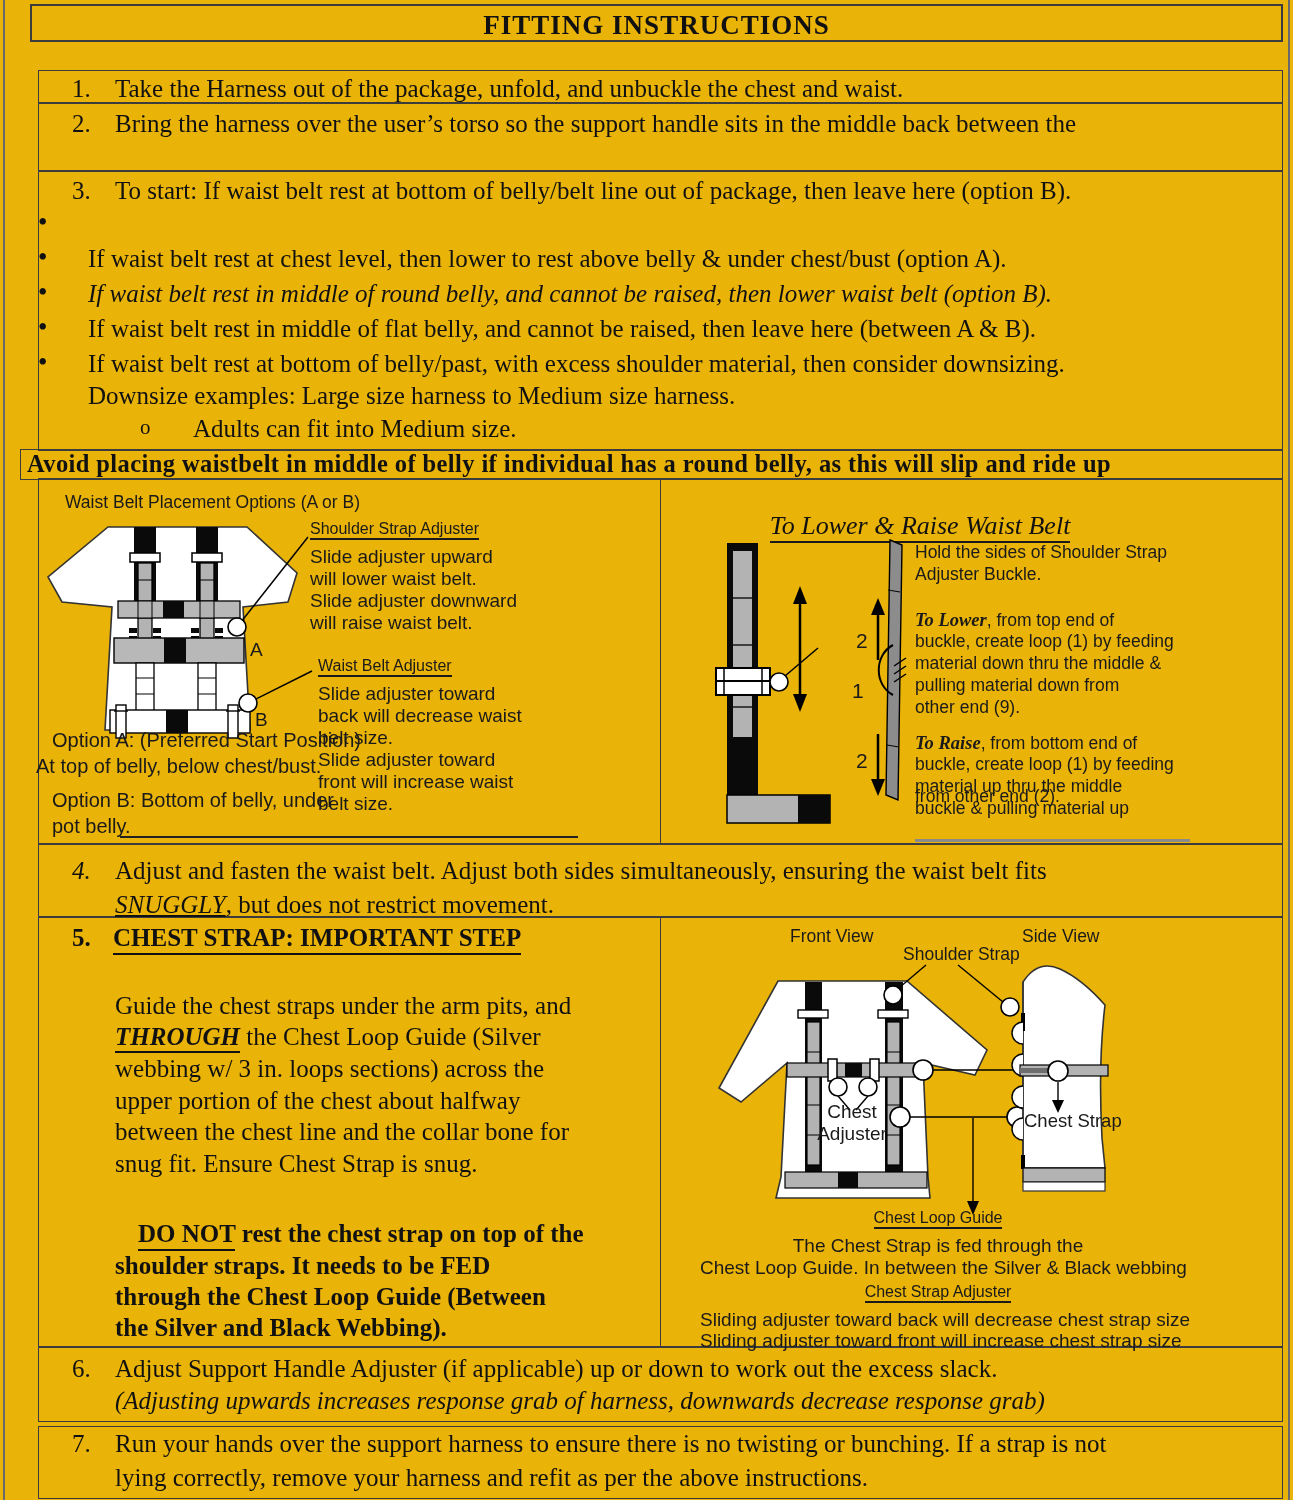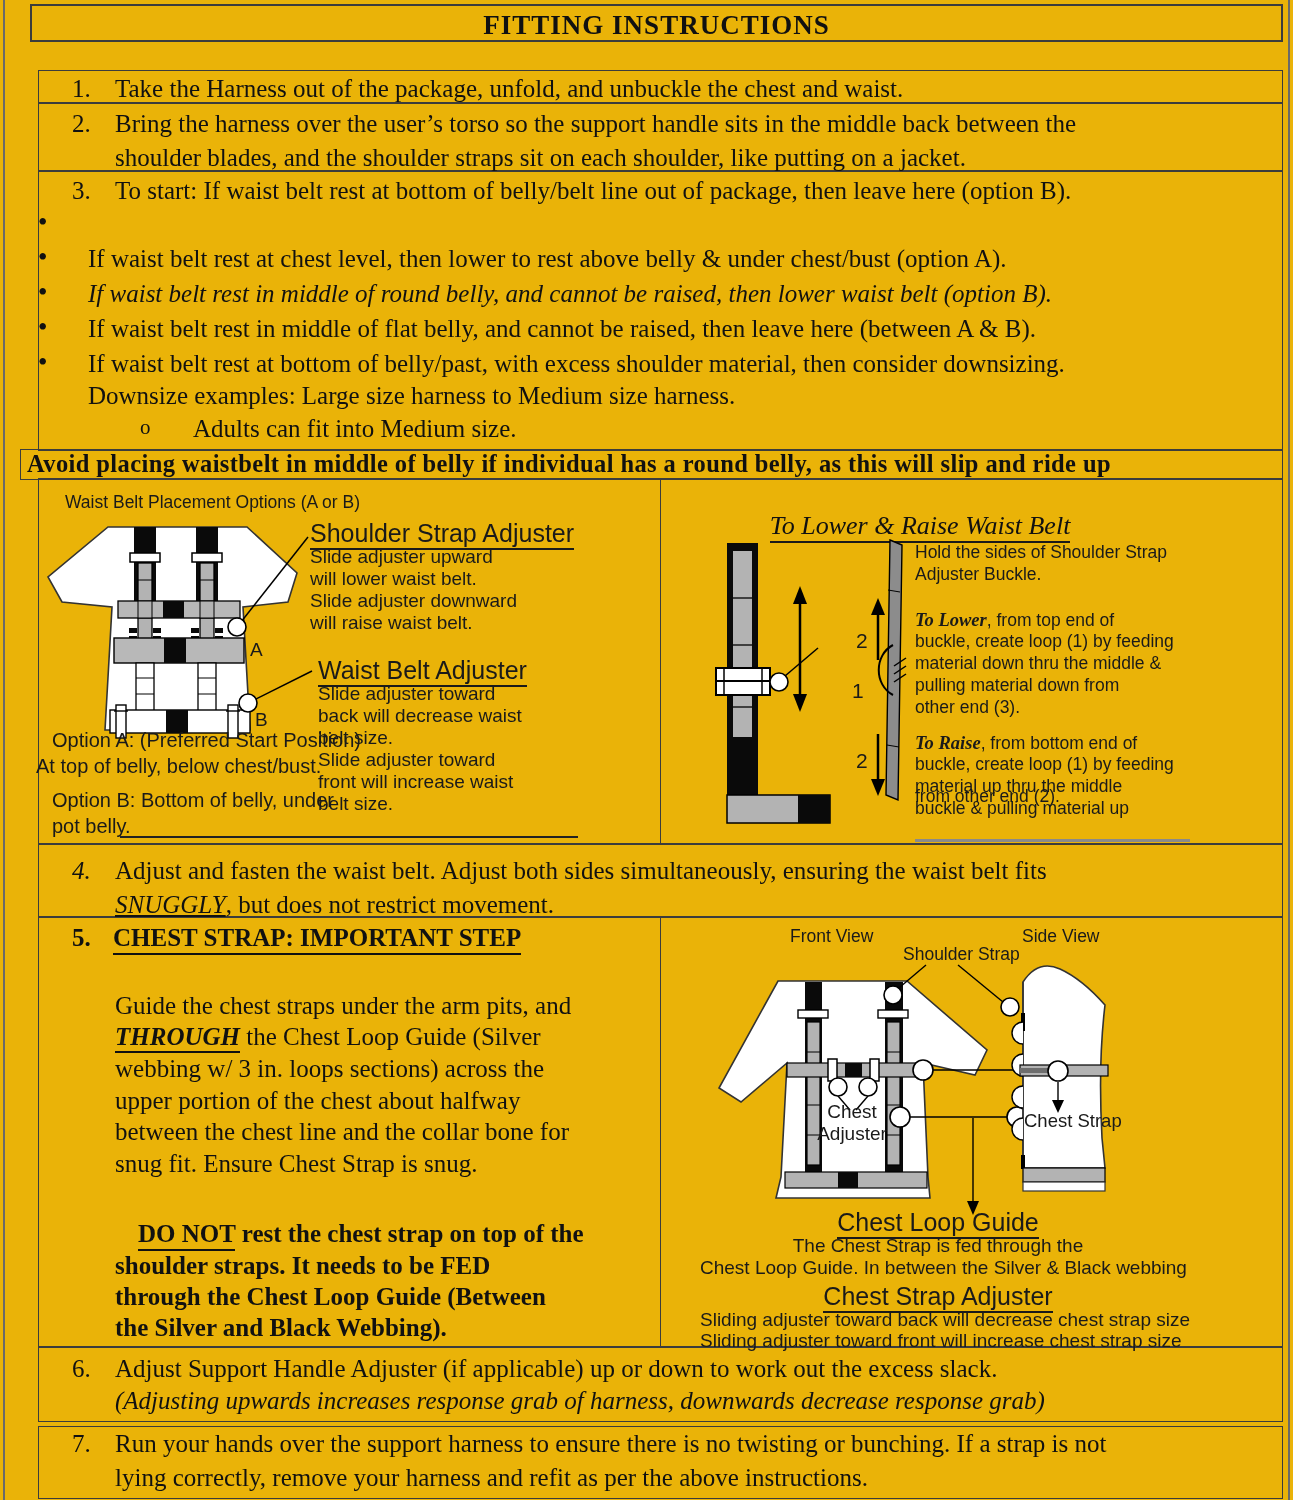--- a/index.html
+++ b/index.html
@@ -5,21 +5,21 @@
   html,body{margin:0;padding:0;background:#fff;}
   .page{position:relative;width:1293px;height:1500px;background:#eab308;overflow:hidden;
         font-family:"Liberation Serif",serif;color:#111;}
   .abs{position:absolute;}
   .box{position:absolute;border:2px solid #3c3c3c;background:transparent;}
   .ser{font-family:"Liberation Serif",serif;font-size:25px;line-height:1;white-space:nowrap;}
   .serit{font-style:italic;}
   .serb{font-weight:bold;}
   .sans{font-family:"Liberation Sans",sans-serif;font-size:19px;line-height:1;white-space:nowrap;color:#1a1a1a;}
   .sans17{font-family:"Liberation Sans",sans-serif;font-size:17.5px;line-height:1;white-space:nowrap;color:#1a1a1a;}
-  .sans20{font-family:"Liberation Sans",sans-serif;font-size:25px;line-height:1;white-space:nowrap;color:#1a1a1a;}
+  .sans20{font-family:"Liberation Sans",sans-serif;font-size:16px;line-height:1;white-space:nowrap;color:#1a1a1a;}
   .und{border-bottom:2px solid #1a1a1a;padding-bottom:1px;}
   .ctr{text-align:center;}
   .title{font-family:"Liberation Serif",serif;font-weight:bold;font-size:27px;letter-spacing:1px;}
   svg text{font-family:"Liberation Sans",sans-serif;fill:#1a1a1a;}
 </style>
 </head>
 <body>
 
 <div class="page">
 
@@ -39,21 +39,20 @@
   <div class="box" style="left:38px;top:916px;width:1243px;height:430px;border-width:1.5px;"></div>
   <div class="abs" style="left:660px;top:916px;width:0;height:430px;border-left:1.5px solid #3c3c3c;"></div>
   <div class="box" style="left:38px;top:1346px;width:1243px;height:74px;border-width:1.5px;"></div>
   <div class="box" style="left:38px;top:1426px;width:1243px;height:71px;border-width:1.5px;"></div>
 
   <div class="abs ser" style="left:72px;top:76px;">1.</div>
   <div class="abs ser" style="left:115px;top:76px;">Take the Harness out of the package, unfold, and unbuckle the chest and waist.</div>
 
   <div class="abs ser" style="left:72px;top:111px;">2.</div>
   <div class="abs ser" style="left:115px;top:111px;">Bring the harness over the user’s torso so the support handle sits in the middle back between the</div>
-  <div class="abs ser" style="left:115px;top:145px;">shoulder blades, and the shoulder straps sit on each shoulder, like putting on a jacket.</div>
 
   <div class="abs ser" style="left:72px;top:178px;">3.</div>
   <div class="abs ser" style="left:115px;top:178px;">To start: If waist belt rest at bottom of belly/belt line out of package, then leave here (option B).</div>
 
   <div class="abs ser" style="left:38px;top:209px;font-size:27px;">•</div>
   <div class="abs ser" style="left:38px;top:244px;font-size:27px;">•</div>
   <div class="abs ser" style="left:88px;top:246px;">If waist belt rest at chest level, then lower to rest above belly &amp; under chest/bust (option A).</div>
   <div class="abs ser" style="left:38px;top:279px;font-size:27px;">•</div>
   <div class="abs ser" style="left:88px;top:281px;font-style:italic;">If waist belt rest in middle of round belly, and cannot be raised, then lower waist belt (option B).</div>
   <div class="abs ser" style="left:38px;top:314px;font-size:27px;">•</div>
@@ -182,21 +181,21 @@
 
   <div class="abs sans17" style="left:915px;top:544px;">Hold the sides of Shoulder Strap</div>
   <div class="abs sans17" style="left:915px;top:566px;">Adjuster Buckle.</div>
 
   <div class="abs sans17" style="left:915px;top:611px;">
     <span class="serit serb" style="font-family:'Liberation Serif',serif;font-size:18.5px;">To Lower</span><span>, from top end of</span>
   </div>
   <div class="abs sans17" style="left:915px;top:633px;">buckle, create loop (1) by feeding</div>
   <div class="abs sans17" style="left:915px;top:655px;">material down thru the middle &amp;</div>
   <div class="abs sans17" style="left:915px;top:677px;">pulling material down from</div>
-  <div class="abs sans17" style="left:915px;top:699px;">other end (3).</div>
+  <div class="abs sans17" style="left:915px;top:699px;">other end (9).</div>
 
   <div class="abs sans17" style="left:915px;top:734px;">
     <span class="serit serb" style="font-family:'Liberation Serif',serif;font-size:18.5px;">To Raise</span><span>, from bottom end of</span>
   </div>
   <div class="abs sans17" style="left:915px;top:756px;">buckle, create loop (1) by feeding</div>
   <div class="abs sans17" style="left:915px;top:778px;">material up thru the middle</div>
   <div class="abs sans17" style="left:915px;top:800px;">buckle &amp; pulling  material up</div>
   <div class="abs sans17" style="left:915px;top:788px;">from other end (2).</div>
   <div class="abs" style="left:915px;top:839px;width:275px;height:3px;background:#8a8a8a;"></div>
 

